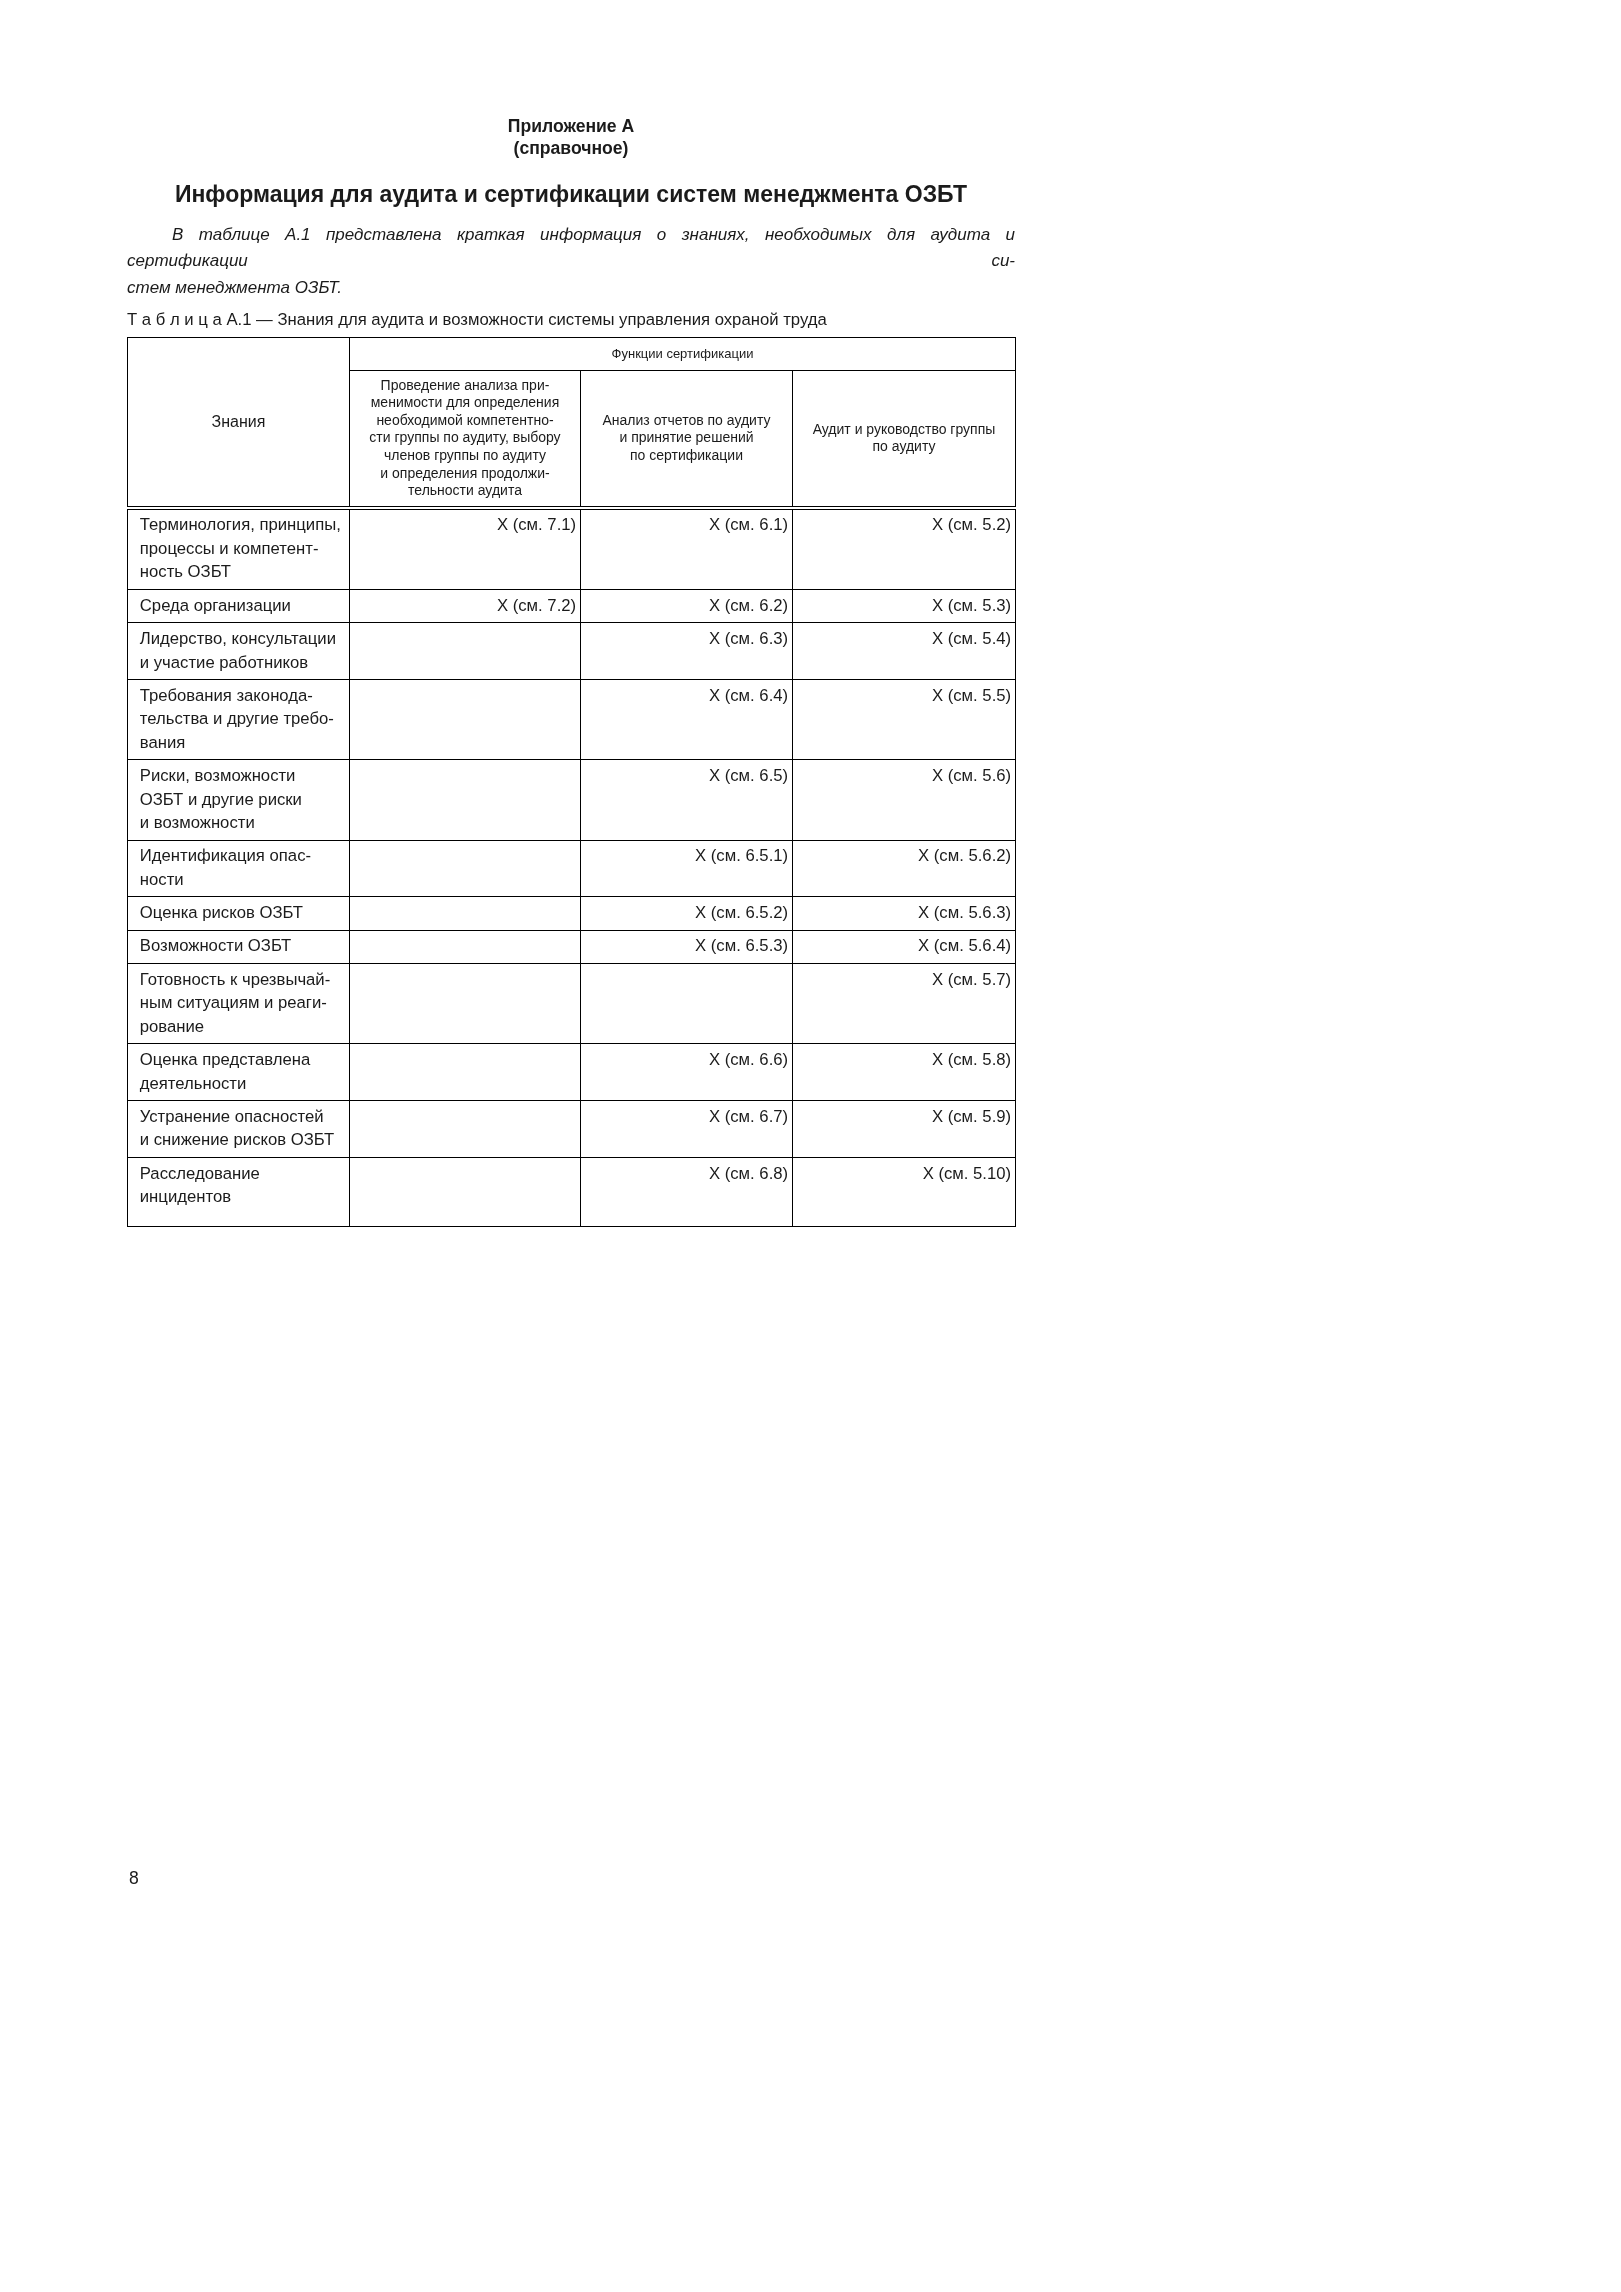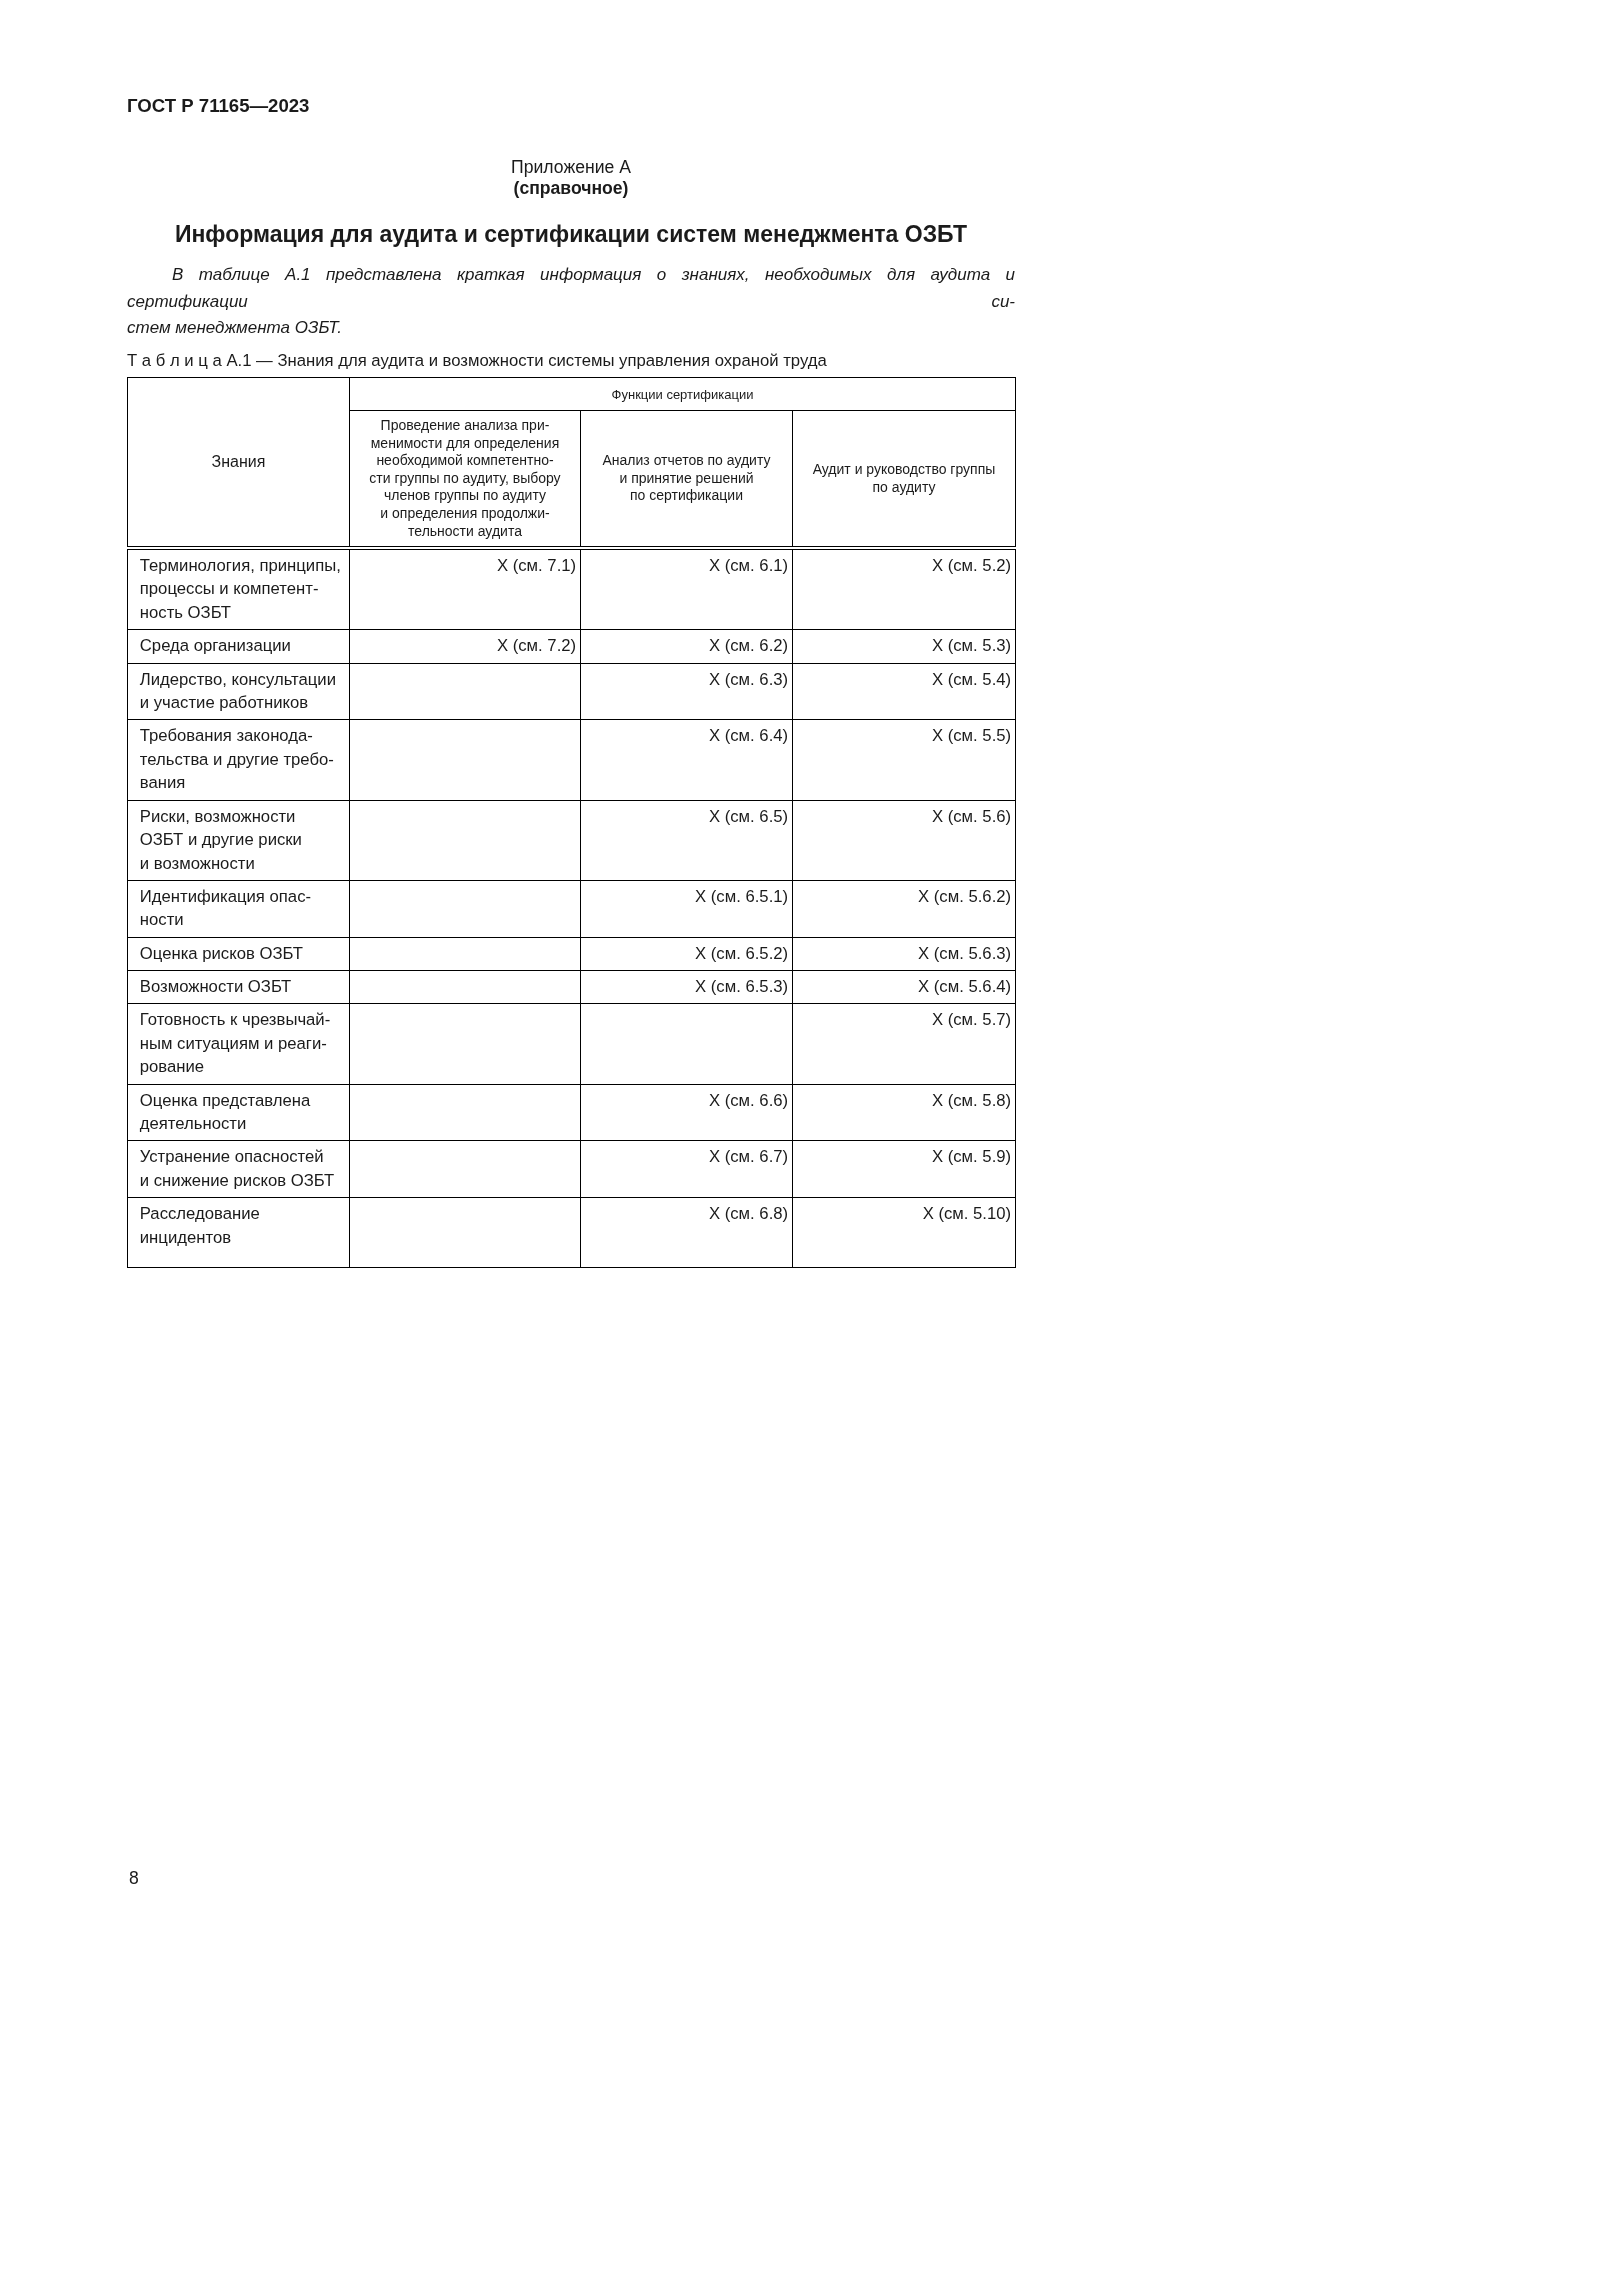--- a/index.html
+++ b/index.html
@@ -15,22 +15,22 @@
   }
   .content {
     position:absolute;
     left:127px; top:94px;
     width:888px;
   }
   .doc-code {
     font-size:18.6px; font-weight:bold; line-height:23.5px;
   }
   .appendix-label {
-    text-align:center; font-weight:normal; font-size:17.6px; line-height:21.6px;
-    margin-top:39px;
+    text-align:center; font-weight:bold; font-size:17.6px; line-height:21.6px;
+    margin-top:22px;
   }
   .appendix-type {
     text-align:center; font-weight:bold; font-size:17.6px; line-height:21.6px;
   }
   .main-title {
     text-align:center; font-weight:bold; font-size:23px; line-height:23.5px;
     margin-top:23.5px;
   }
   .intro {
     margin-top:15.7px; font-size:17px; line-height:26.5px;font-style:italic;
@@ -87,21 +87,20 @@
     left:129px; top:1868px;
     font-size:17.6px;
   }
 </style>
 </head>
 <body>
 
 <div class="page">
   <div class="content">
 
-    <div class="doc-code">ГОСТ Р 71165—2023</div>
 
     <div class="appendix-label">Приложение А</div>
     <div class="appendix-type">(справочное)</div>
 
     <div class="main-title">Информация для аудита и сертификации систем менеджмента ОЗБТ</div>
 
     <div class="intro">
       <div class="l1">В таблице А.1 представлена краткая информация о знаниях, необходимых для аудита и сертификации си-</div>
       <div class="l2">стем менеджмента ОЗБТ.</div>
     </div>

